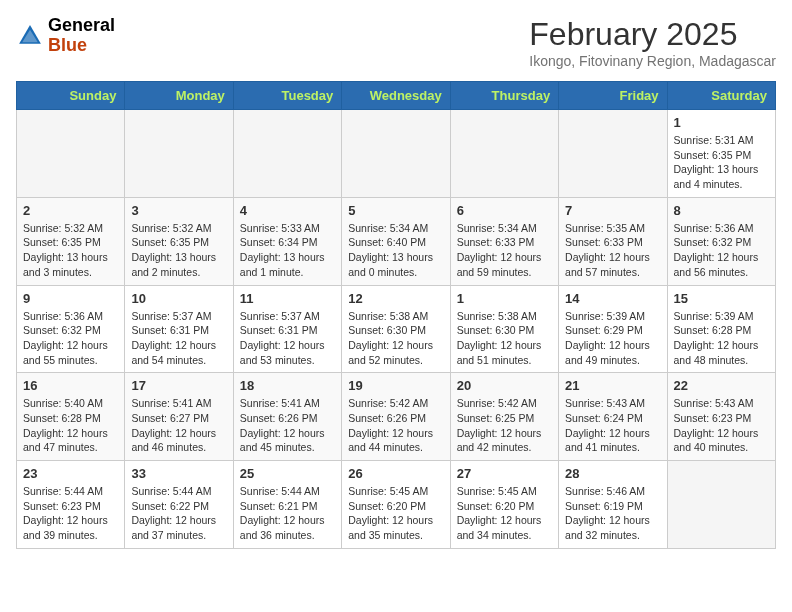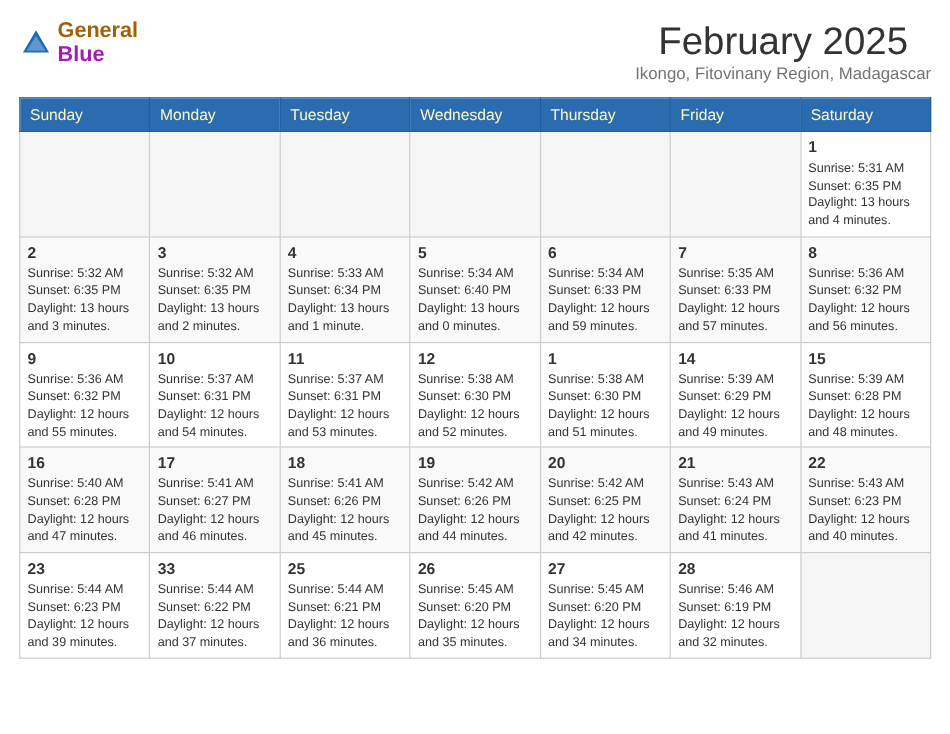--- a/index.html
+++ b/index.html
@@ -19,50 +19,50 @@
     .logo {
       display: flex;
       align-items: center;
       gap: 4px;
     }
     .logo-text {
       font-size: 18px;
       font-weight: bold;
       line-height: 1.1;
     }
-    .logo-general { color: #a16207; }
-    .logo-blue { color: #a21caf; text-align: right; }
+    .logo-general { color: #000000; }
+    .logo-blue { color: #c2410c; text-align: right; }
     .logo-icon {
       width: 28px;
       height: 28px;
     }
     .title-block {
-      text-align: center;
+      text-align: left;
     }
     .month-title {
       font-size: 32px;
       color: #333;
       font-weight: normal;
     }
     .subtitle {
       font-size: 14px;
       color: #737373;
     }
     .calendar {
       width: 100%;
       border-collapse: collapse;
       border: 1px solid #ccc;
     }
     .calendar th {
       background-color: #2b6cb0;
-      color: #fef9c3;
-      text-align: left;
+      color: #bef264;
+      text-align: right;
       padding: 6px 8px;
       font-size: 13px;
-      font-weight: normal;
+      font-weight: bold;
       border: 1px solid #2060a0;
     }
     .calendar td {
       vertical-align: top;
       border: 1px solid #ccc;
       padding: 5px 6px;
       width: 108px;
       min-height: 80px;
       font-size: 11px;
       color: #333;

